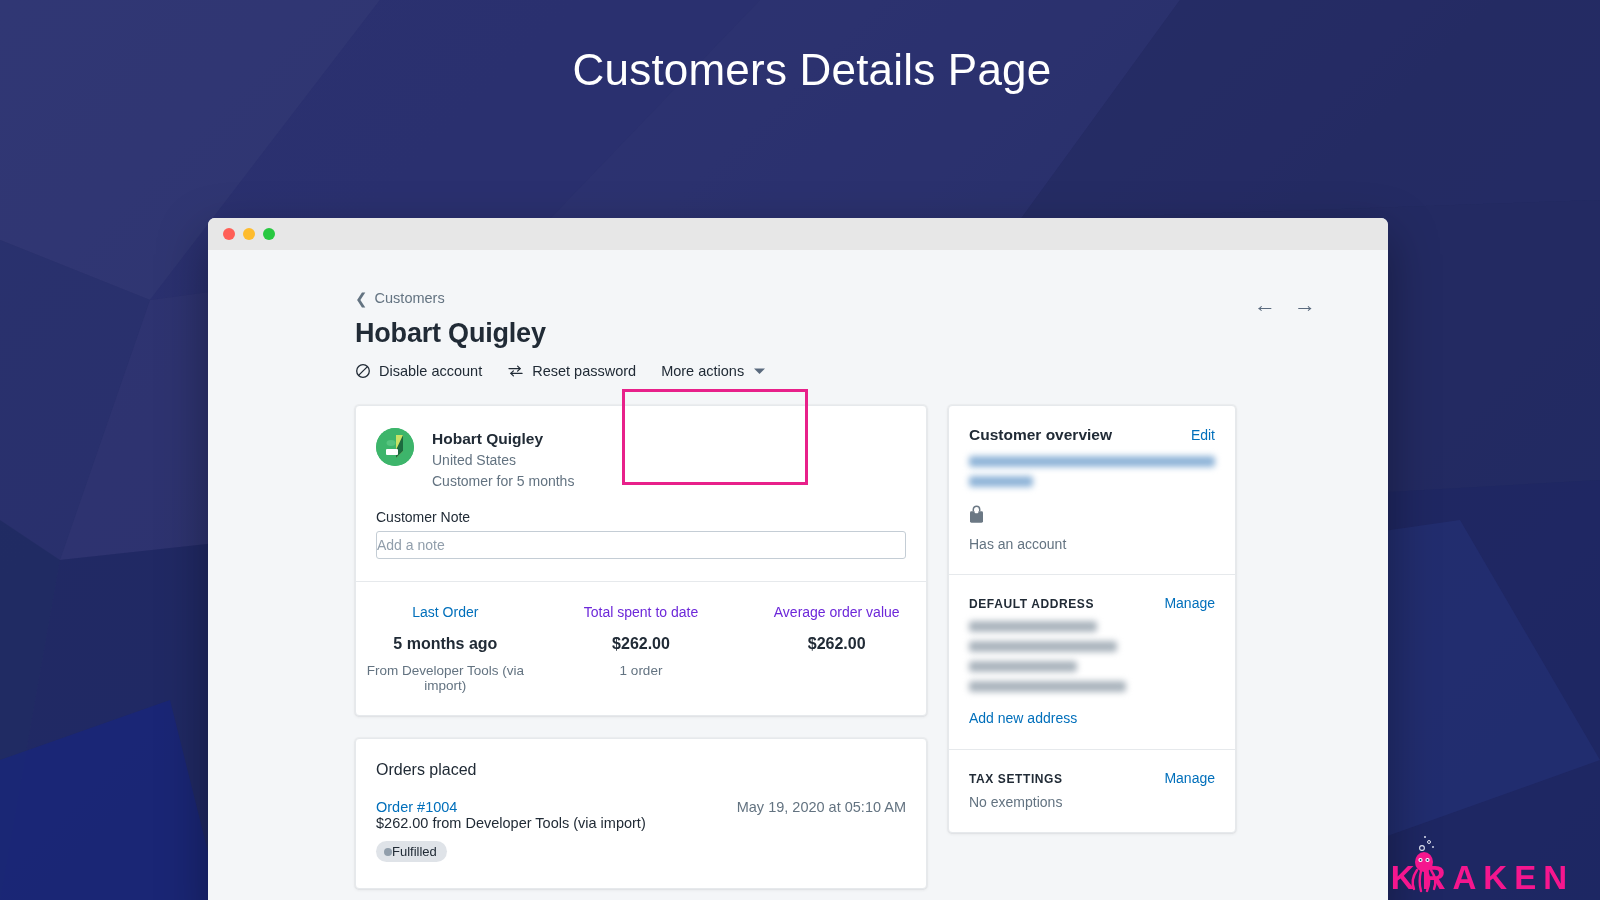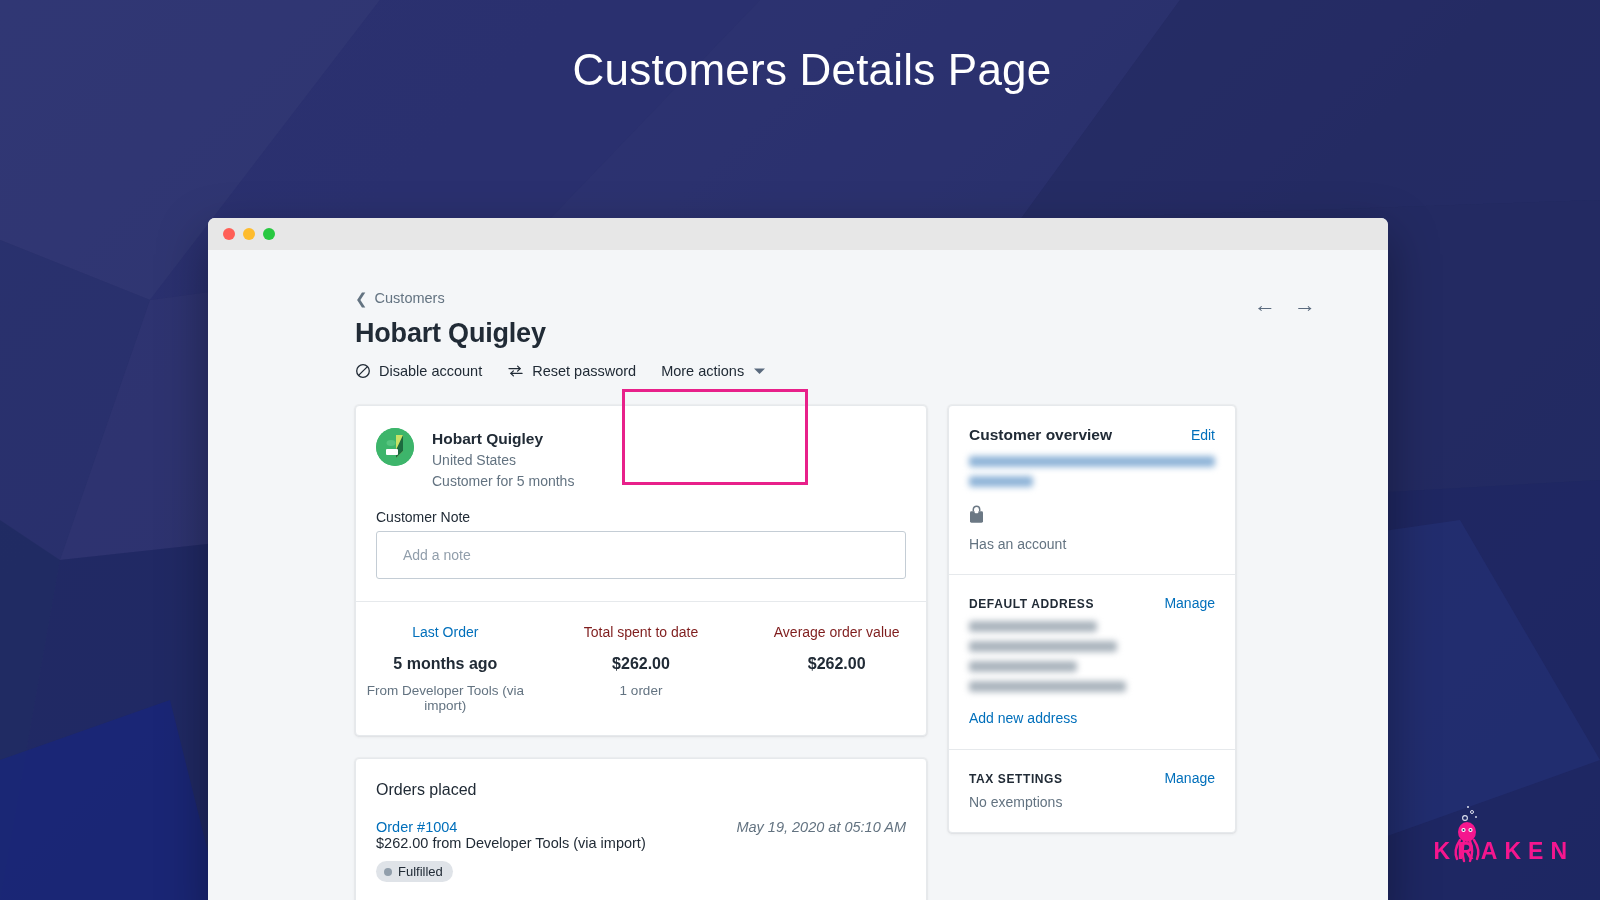--- a/index.html
+++ b/index.html
@@ -161,54 +161,54 @@
     overflow: hidden;
     background: #3bb66b;
   }
   .cust-meta .nm { font-size: 15.5px; font-weight: 700; color: #212b36; line-height: 1.45; }
   .cust-meta .sub { font-size: 14px; color: #637381; line-height: 1.45; }
 
   .note-wrap { padding: 18px 20px 22px 20px; }
   .note-label { font-size: 14px; color: #212b36; margin-bottom: 6px; }
   .note-input {
     width: 100%;
-    height: 48px;
+    height: 28px;
     border: 1px solid #c4cdd5;
     border-radius: 3px;
-    padding: 0 26px;
+    padding: 0 0;
     font-size: 14px;
     color: #212b36;
     font-family: "Liberation Sans", sans-serif;
     background: #fff;
   }
   .note-input::placeholder { color: #919eab; }
 
   .divider { height: 1px; background: #e6e9ec; }
 
   .stats {
     display: flex;
     padding: 20px 0 22px 0;
     text-align: center;
     gap: 17px;
   }
   .stat { flex: 1; padding: 0 6px; }
-  .stat .lbl { font-size: 14px; color: #7f1d1d; line-height: 1.5; }
+  .stat .lbl { font-size: 14px; color: #6d28d9; line-height: 1.5; }
   .stat .lbl.link { color: #006fbb; }
   .stat .val { font-size: 16px; font-weight: 700; color: #212b36; margin-top: 12px; }
   .stat .sfx { font-size: 13.5px; color: #637381; margin-top: 10px; }
 
   
   .orders { margin-top: 22px; padding: 22px 20px 26px 20px; }
   .orders h3 { font-size: 16px; font-weight: 400; color: #212b36; margin-bottom: 20px; }
   .order-row { display: flex; justify-content: space-between; align-items: baseline; }
   .order-link { color: #006fbb; font-size: 14.5px; cursor: pointer; }
-  .order-date { color: #637381; font-size: 14.5px; font-style: italic; }
+  .order-date { color: #637381; font-size: 14.5px; }
   .order-amt { font-size: 14.5px; color: #212b36; }
   .badge {
-    display: inline-flex; align-items: center; gap: 6px;
+    display: inline-flex; align-items: center; gap: 0;
     background: #dfe3e8; color: #212b36;
     font-size: 13px; border-radius: 11px;
     padding: 3px 10px 3px 8px;
     margin-top: 10px;
   }
   .badge .dotg { width: 8px; height: 8px; border-radius: 50%; background: #919eab; }
 
   
   .side-sec { padding: 20px 20px 22px 20px; }
   .side-head { display: flex; justify-content: space-between; align-items: baseline; }
@@ -254,25 +254,25 @@
     height: 96px;
     border: 3px solid #e8208a;
     z-index: 25;
     pointer-events: none;
   }
 
   
   .kraken {
     position: absolute;
     right: 26px;
-    bottom: 37px;
+    bottom: 6px;
     z-index: 6;
     color: #f5168e;
     font-weight: 700;
-    font-size: 23px;
+    font-size: 33px;
     letter-spacing: 7px;
     line-height: 1;
     display: flex;
     align-items: flex-end;
   }
   .kraken .glyphwrap { position: relative; display: inline-block; }
   .kraken .octo { position: absolute; left: 16px; bottom: -4px; }
   .kraken .bubbles { position: absolute; left: 26px; bottom: 34px; }
 </style>
 </head>

